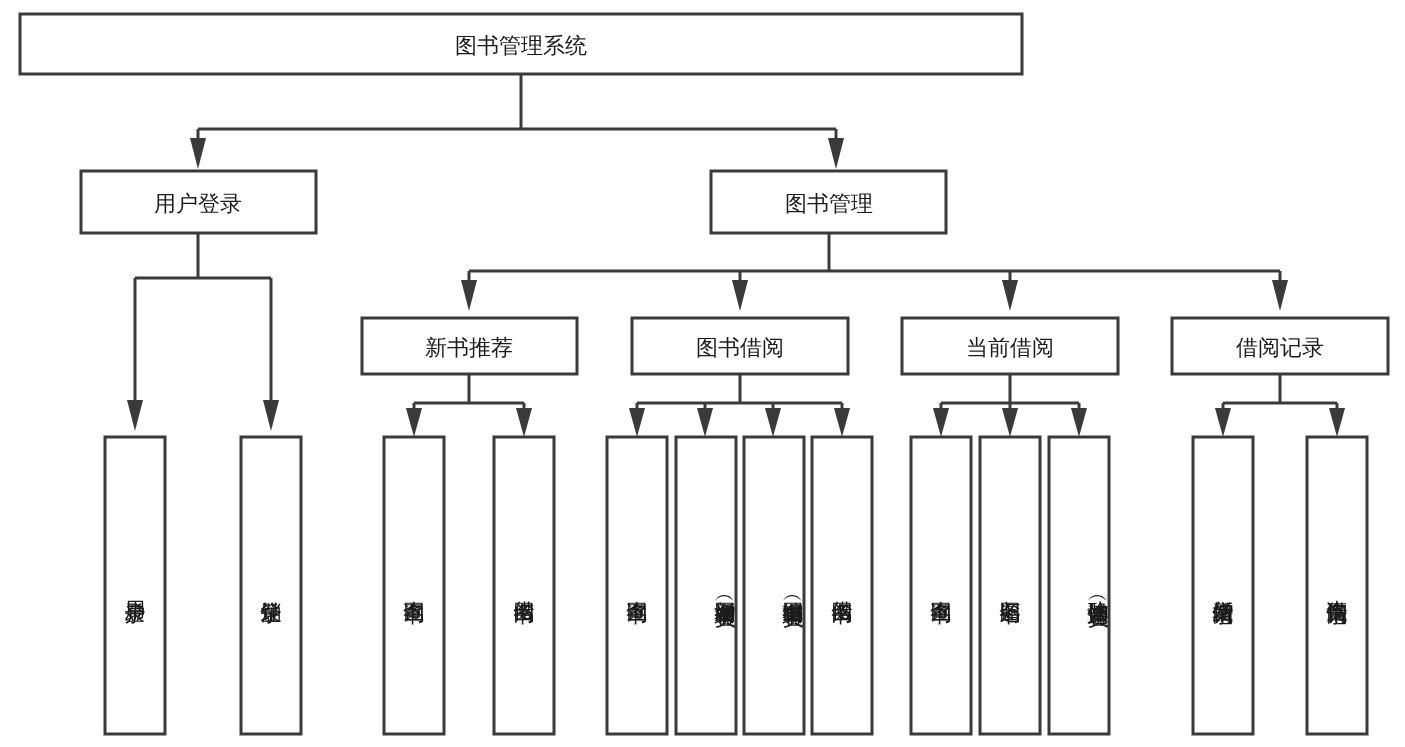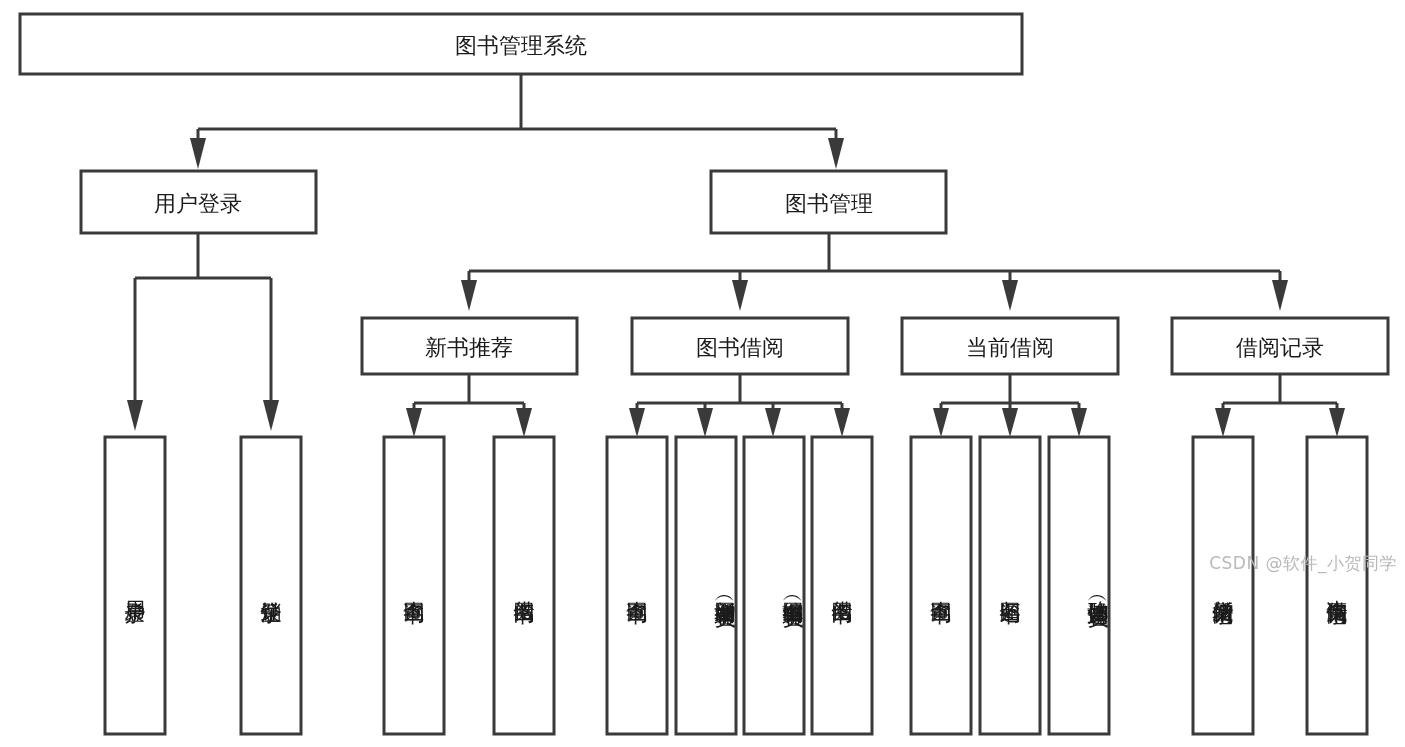--- a/index.html
+++ b/index.html
@@ -159,14 +159,13 @@
   <div class="vlabel-wrap" style="left:744px;top:437px;width:60px;height:297px;align-items:flex-start;padding-top:6px;box-sizing:border-box;">编辑图书（管理员）</div>
   <div class="vlabel-wrap" style="left:812px;top:437px;width:60px;height:297px;">借阅图书</div>
 
   <div class="vlabel-wrap" style="left:911px;top:437px;width:60px;height:297px;">查询图书</div>
   <div class="vlabel-wrap" style="left:980px;top:437px;width:60px;height:297px;">归还图书</div>
   <div class="vlabel-wrap" style="left:1049px;top:437px;width:60px;height:297px;align-items:flex-start;padding-top:6px;box-sizing:border-box;">确认归还（管理员）</div>
 
   <div class="vlabel-wrap" style="left:1193px;top:437px;width:60px;height:297px;">新增借阅记录</div>
   <div class="vlabel-wrap" style="left:1307px;top:437px;width:60px;height:297px;">查询借阅记录</div>
 
-  <div id="watermark">CSDN @软件_小贺同学</div>
 </div>
 
 </body></html>

